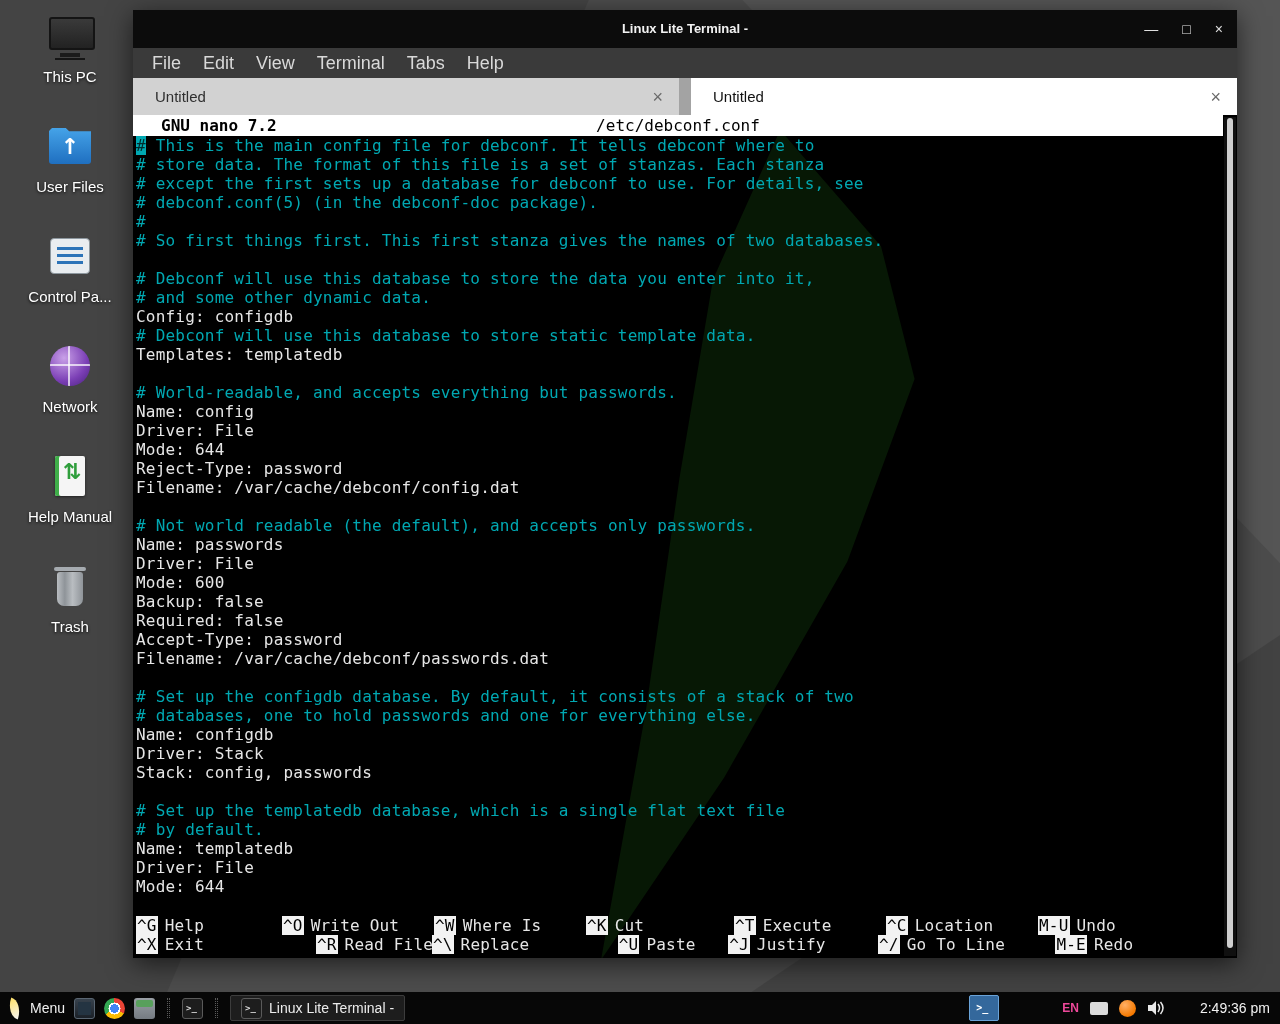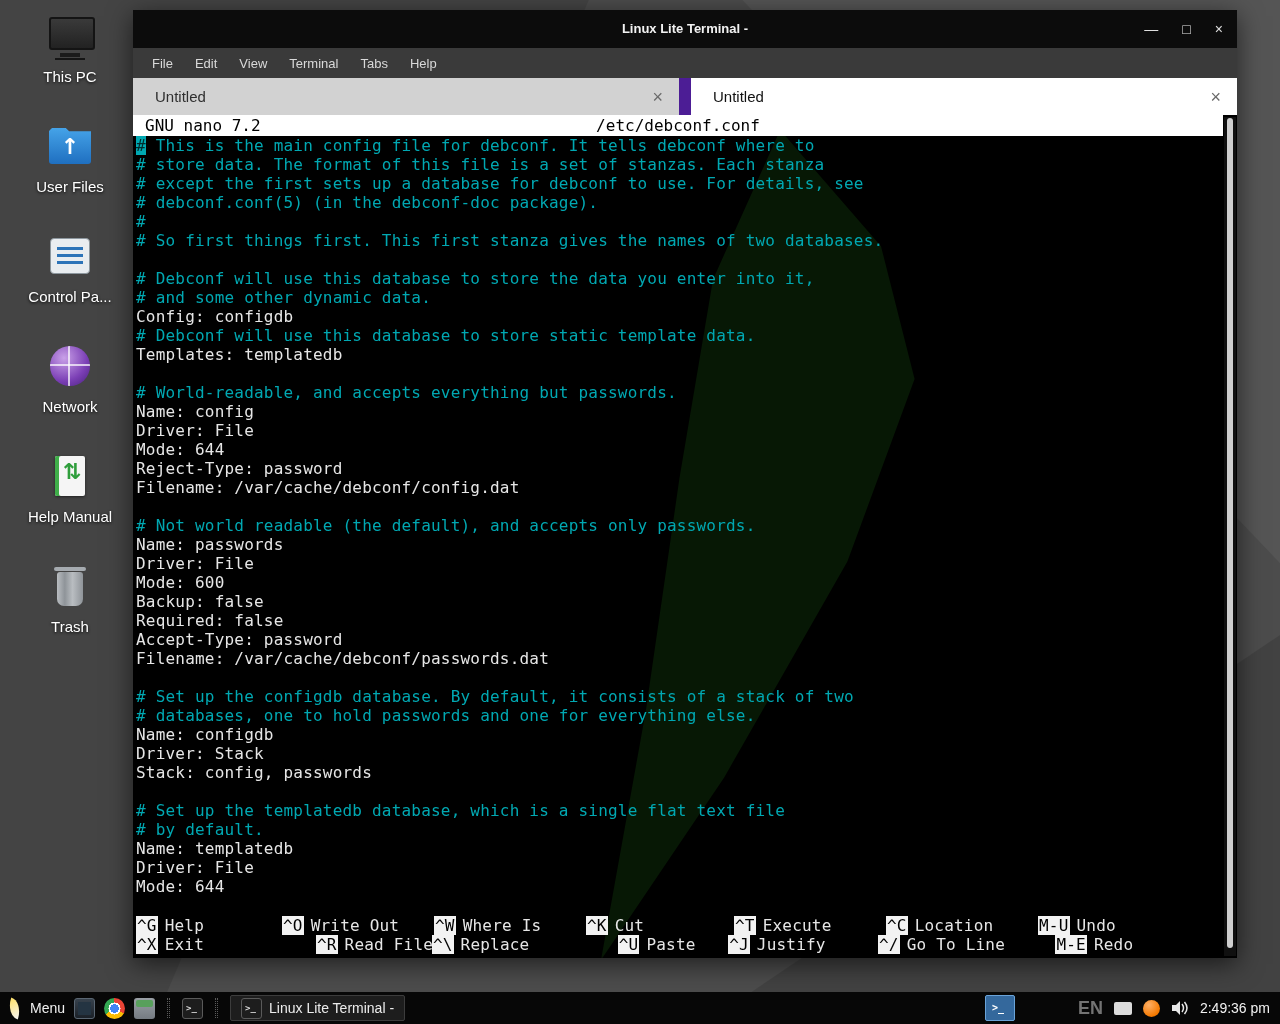--- a/index.html
+++ b/index.html
@@ -56,39 +56,39 @@
   
   .window { position:absolute; left:133px; top:10px; width:1104px; height:948px; z-index:3;
             background:#000; box-shadow:0 6px 24px rgba(0,0,0,.6); }
   .titlebar { position:relative; height:38px; background:#0c0c0c; }
   .titlebar .title { position:absolute; left:0; right:0; top:0; line-height:38px; text-align:center;
             color:#f2f2f2; font-size:13px; font-weight:bold; }
   .winbtns { position:absolute; right:14px; top:0; height:38px; display:flex; align-items:center; gap:24px; }
   .wbtn { color:#e0e0e0; font-size:14px; cursor:pointer; line-height:1; }
 
   .menubar { height:30px; background:#3a3a3a; display:flex; align-items:center; padding-left:8px; }
-  .menu-item { padding:0 11px; color:#d9d9d9; font-size:13px; cursor:pointer; }
-
-  .tabbar { height:37px; background:#4c1d95; display:flex; gap:12px; }
+  .menu-item { padding:0 11px; color:#d9d9d9; font-size:18px; cursor:pointer; }
+
+  .tabbar { height:37px; background:#a3a3a3; display:flex; gap:12px; }
   .tab { flex:1; display:flex; align-items:center; padding:0 16px 0 22px; cursor:pointer; }
   .tab.inactive { background:#d2d2d2; }
   .tab.active { background:#ffffff; }
   .tab-label { font-size:15px; color:#2f2f2f; }
   .tab.active .tab-label { color:#111; }
   .tab-close { margin-left:auto; color:#6a6a6a; font-size:18px; line-height:1; cursor:pointer; }
 
   .termwrap { position:absolute; left:0; right:0; top:105px; bottom:0; background:#000; overflow:hidden;
               font-family:"DejaVu Sans Mono", monospace; }
   .feather { position:absolute; left:300px; top:15px; width:560px; height:830px; background:#0e2c0a;
              opacity:.55; filter:blur(3px); z-index:1;
              clip-path:polygon(62% 0, 80% 14%, 86% 30%, 74% 52%, 52% 78%, 30% 100%, 38% 70%, 44% 42%, 50% 18%); }
 
   .nano-header { position:relative; z-index:2; height:21px; margin-right:14px; background:#fff; color:#000;
                  font-size:16px; line-height:21px; }
-  .nh-app { padding-left:12px; }
+  .nh-app { padding-left:28px;font-weight:bold; }
   .nh-file { position:absolute; left:50%; transform:translateX(-50%); }
 
   #term-lines { position:relative; z-index:2; padding-left:3px; }
   .tl { height:19px; line-height:19px; font-size:16px; letter-spacing:.2px; white-space:pre; }
   .tl.c { color:var(--comment); }
   .tl.p { color:var(--text); }
   .tl.b { color:transparent; }
   .cursor { background:var(--comment); color:#002b2b; }
 
   #nano-shortcuts { position:absolute; left:3px; right:14px; bottom:4px; z-index:2; }
@@ -127,26 +127,26 @@
   .tb-sep { width:3px; height:20px; border-left:1px dotted #5a5a5a; border-right:1px dotted #5a5a5a; margin:0 3px; }
 
   .taskbtn { display:flex; align-items:center; gap:7px; height:26px; padding:0 10px;
              background:#1d1d1d; border:1px solid #3c3c3c; border-radius:2px; cursor:pointer; }
   .taskbtn-label { font-size:14px; color:#ececec; white-space:nowrap; }
 
   .tray-term { width:30px; height:26px; background:#34689c; border:1px solid #6aa3d8; border-radius:2px;
                position:relative; cursor:pointer; margin-right:52px; }
   .tray-term::after { content:">_"; position:absolute; left:6px; top:6px; color:#fff;
       font:bold 10px "DejaVu Sans Mono",monospace; }
-  .tb-lang { font-size:18px; font-weight:bold; color:#737373; cursor:pointer; }
+  .tb-lang { font-size:12px; font-weight:bold; color:#ec4899; cursor:pointer; }
   .tb-kbd { width:18px; height:13px; background:#dcdcdc; border-radius:2px; display:inline-block; cursor:pointer; }
   .tb-orange { width:17px; height:17px; border-radius:50%; display:inline-block; cursor:pointer;
                background:radial-gradient(circle at 35% 30%, #ffb066, #f57900 70%, #c45e00); }
   .tb-speaker { display:inline-flex; align-items:center; cursor:pointer; }
-  .tb-clock { font-size:14px; color:#f2f2f2; white-space:nowrap; cursor:default; }
+  .tb-clock { font-size:14px; color:#f2f2f2; white-space:nowrap; cursor:default;margin-left:24px; }
 </style>
 </head>
 <body>
 
 <div class="desktop">
   <div class="wall-shape ws1"></div>
   <div class="wall-shape ws2"></div>
   <div class="wall-shape ws3"></div>
 
   <div id="desktop-icons">

